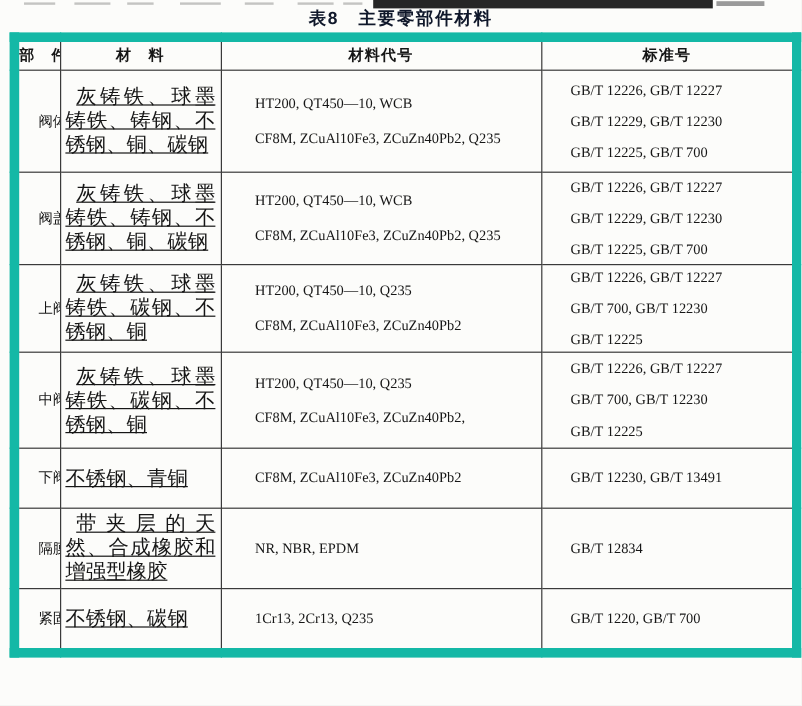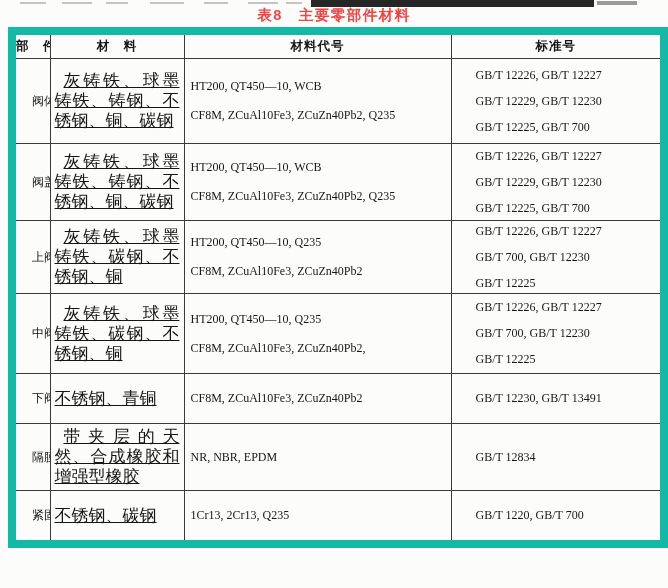--- a/index.html
+++ b/index.html
@@ -16,21 +16,21 @@
   .d2{left:62px;width:30px;}
   .d3{left:106px;width:22px;}
   .d4{left:150px;width:34px;}
   .d5{left:204px;width:24px;}
   .d6{left:248px;width:30px;}
   .d7{left:286px;width:16px;}
   
   .title{
     position:absolute;top:6px;left:0;width:100%;
     text-align:center;font-family:"Liberation Sans",sans-serif;
-    font-weight:bold;font-size:14.5px;letter-spacing:1.5px;color:#ef4444;
+    font-weight:bold;font-size:14.5px;letter-spacing:1.5px;color:#0f172a;
   }
   
   table.materials{
     position:absolute;left:8px;top:27px;width:652px;
     border-collapse:collapse;table-layout:fixed;
     border:8px solid #14b8a6;
   }
   .materials th,.materials td{
     border:1px solid #3a3a3a;vertical-align:middle;overflow:hidden;
   }
@@ -46,21 +46,21 @@
   .c-part{
     text-align:center;font-size:12px;letter-spacing:0;
     white-space:nowrap;padding:16px;
   }
   .c-mat{
     font-size:17px;line-height:20px;padding:3px 4px;
     text-align:justify;
     text-decoration:underline;
   }
   .mat-text.indent{text-indent:9px;}
-  .c-code{font-size:12px;padding-left:6px;}
+  .c-code{font-size:12px;padding-left:28px;}
   .c-std{font-size:12px;padding-left:24px;}
   .line{line-height:15px;white-space:nowrap;}
   .c-code .line + .line{margin-top:14px;}
   .c-std .line + .line{margin-top:11px;}
 </style>
 </head>
 <body>
 
 <div class="page">
 

